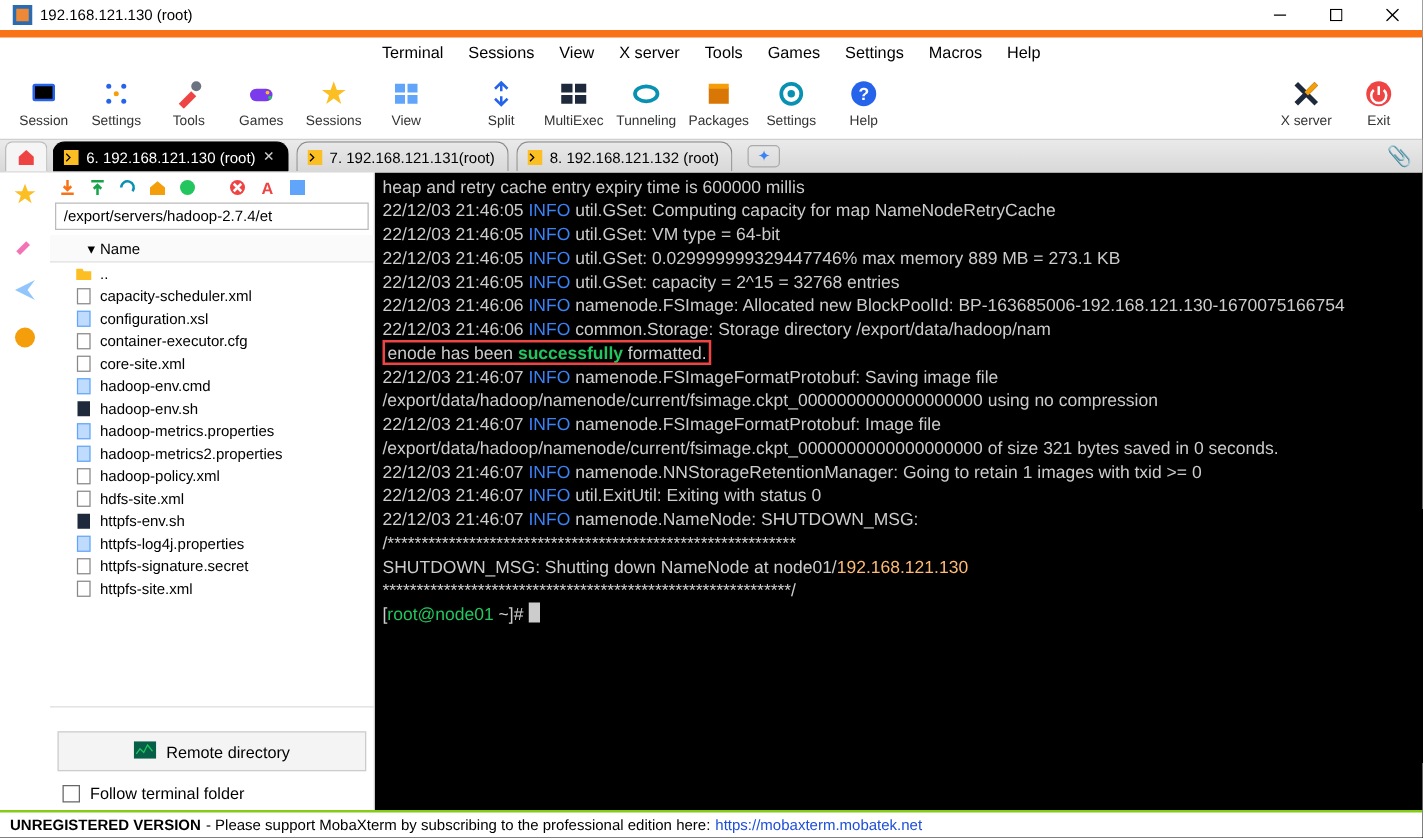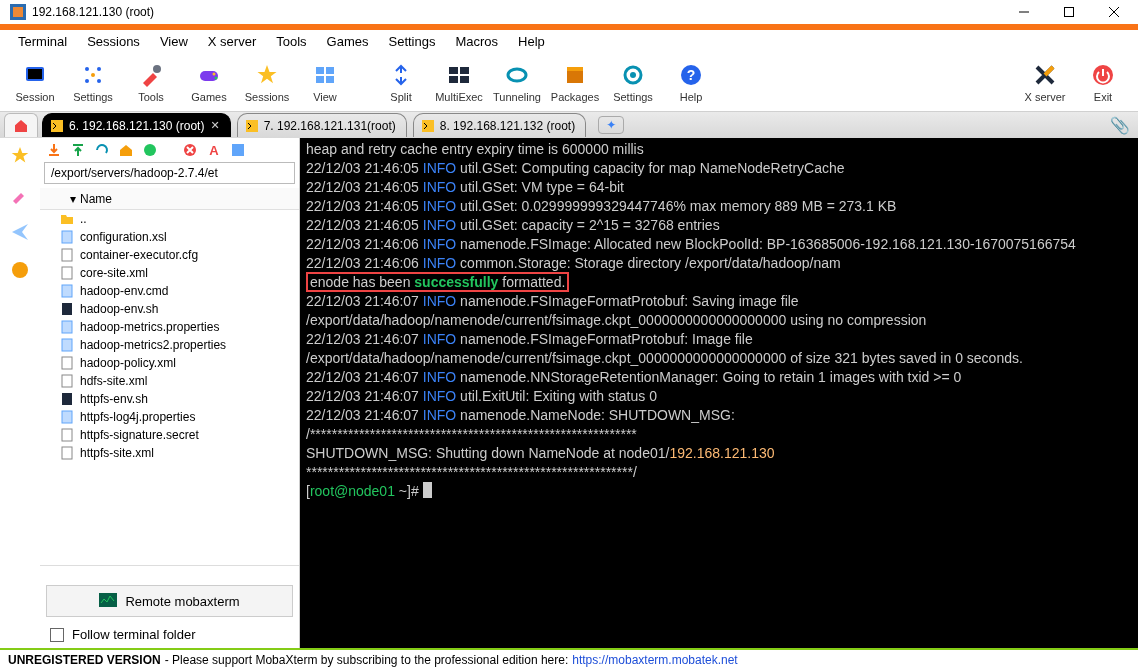--- a/index.html
+++ b/index.html
@@ -7,21 +7,21 @@
 
 
 .title-bar { height: 30px; background: #fff; display: flex; align-items: center; padding: 0 2px; border-bottom: 6px solid #f97316; }
 .title-bar .app-icon { width: 16px; height: 16px; margin: 0 6px 0 8px; }
 .title-bar .title { font-size: 12px; flex: 1; }
 .win-controls { display: flex; }
 .win-btn { width: 45px; height: 28px; display: flex; align-items: center; justify-content: center; font-size: 14px; color: #000; }
 .win-btn svg { stroke: #000; }
 
 
-.menu-bar { height: 22px; display: flex; align-items: center; padding: 0 8px; font-size: 13px; }
+.menu-bar { height: 22px; display: flex; align-items: center; padding: 0 8px; font-size: 13px; justify-content: center; }
 .menu-item { padding: 2px 10px; cursor: default; }
 
 
 .toolbar { height: 60px; display: flex; align-items: center; padding: 0 6px; border-bottom: 1px solid #d0d0d0; }
 .tool-btn { display: flex; flex-direction: column; align-items: center; justify-content: center; width: 58px; height: 56px; font-size: 11px; color: #333; }
 .tool-btn .glyph { width: 28px; height: 28px; display: flex; align-items: center; justify-content: center; border-radius: 4px; margin-bottom: 2px; }
 .tool-spacer { flex: 1; }
 .glyph svg { width: 24px; height: 24px; }
 
 
@@ -342,20 +342,26 @@
     </div>
     <div class="file-list">
       <div class="file-row">
           <span class="fi"><svg viewBox="0 0 14 14">
               <path d="M1 3h5l1 2h6v7H1z" fill="#fbbf24"></path>
             </svg></span>
           <span>..</span>
         </div>
       <div class="file-row">
           <span class="fi"><svg viewBox="0 0 14 14">
+              <rect x="2" y="1" width="10" height="12" fill="#fff" stroke="#888"></rect>
+            </svg></span>
+          <span>capacity-scheduler.xml</span>
+        </div>
+      <div class="file-row">
+          <span class="fi"><svg viewBox="0 0 14 14">
               <rect x="2" y="1" width="10" height="12" fill="#bfdbfe" stroke="#60a5fa"></rect>
             </svg></span>
           <span>configuration.xsl</span>
         </div>
       <div class="file-row">
           <span class="fi"><svg viewBox="0 0 14 14">
               <rect x="2" y="1" width="10" height="12" fill="#fff" stroke="#888"></rect>
             </svg></span>
           <span>container-executor.cfg</span>
         </div>
@@ -425,21 +431,21 @@
             </svg></span>
           <span>httpfs-site.xml</span>
         </div>
     </div>
     <div class="scroll-bottom"></div>
     <div class="remote-mon">
       <span><svg width="18" height="14" viewBox="0 0 18 14">
             <rect width="18" height="14" fill="#065f46"></rect>
             <path d="M2 10l3-4 3 3 3-6 4 5" stroke="#22c55e" fill="none"></path>
           </svg></span>
-      <span>Remote mobaxterm</span>
+      <span>Remote directory</span>
     </div>
     <div class="follow-row">
       <span class="chk"></span>
       <span>Follow terminal folder</span>
     </div>
   </div>
 
   <div class="term-wrap">
 <div><span>heap and retry cache entry expiry time is 600000 millis</span></div>
 <div><span class="ts">22/12/03 21:46:05 </span><span class="info">INFO</span><span> util.GSet: Computing capacity for map NameNodeRetryCache</span></div>

